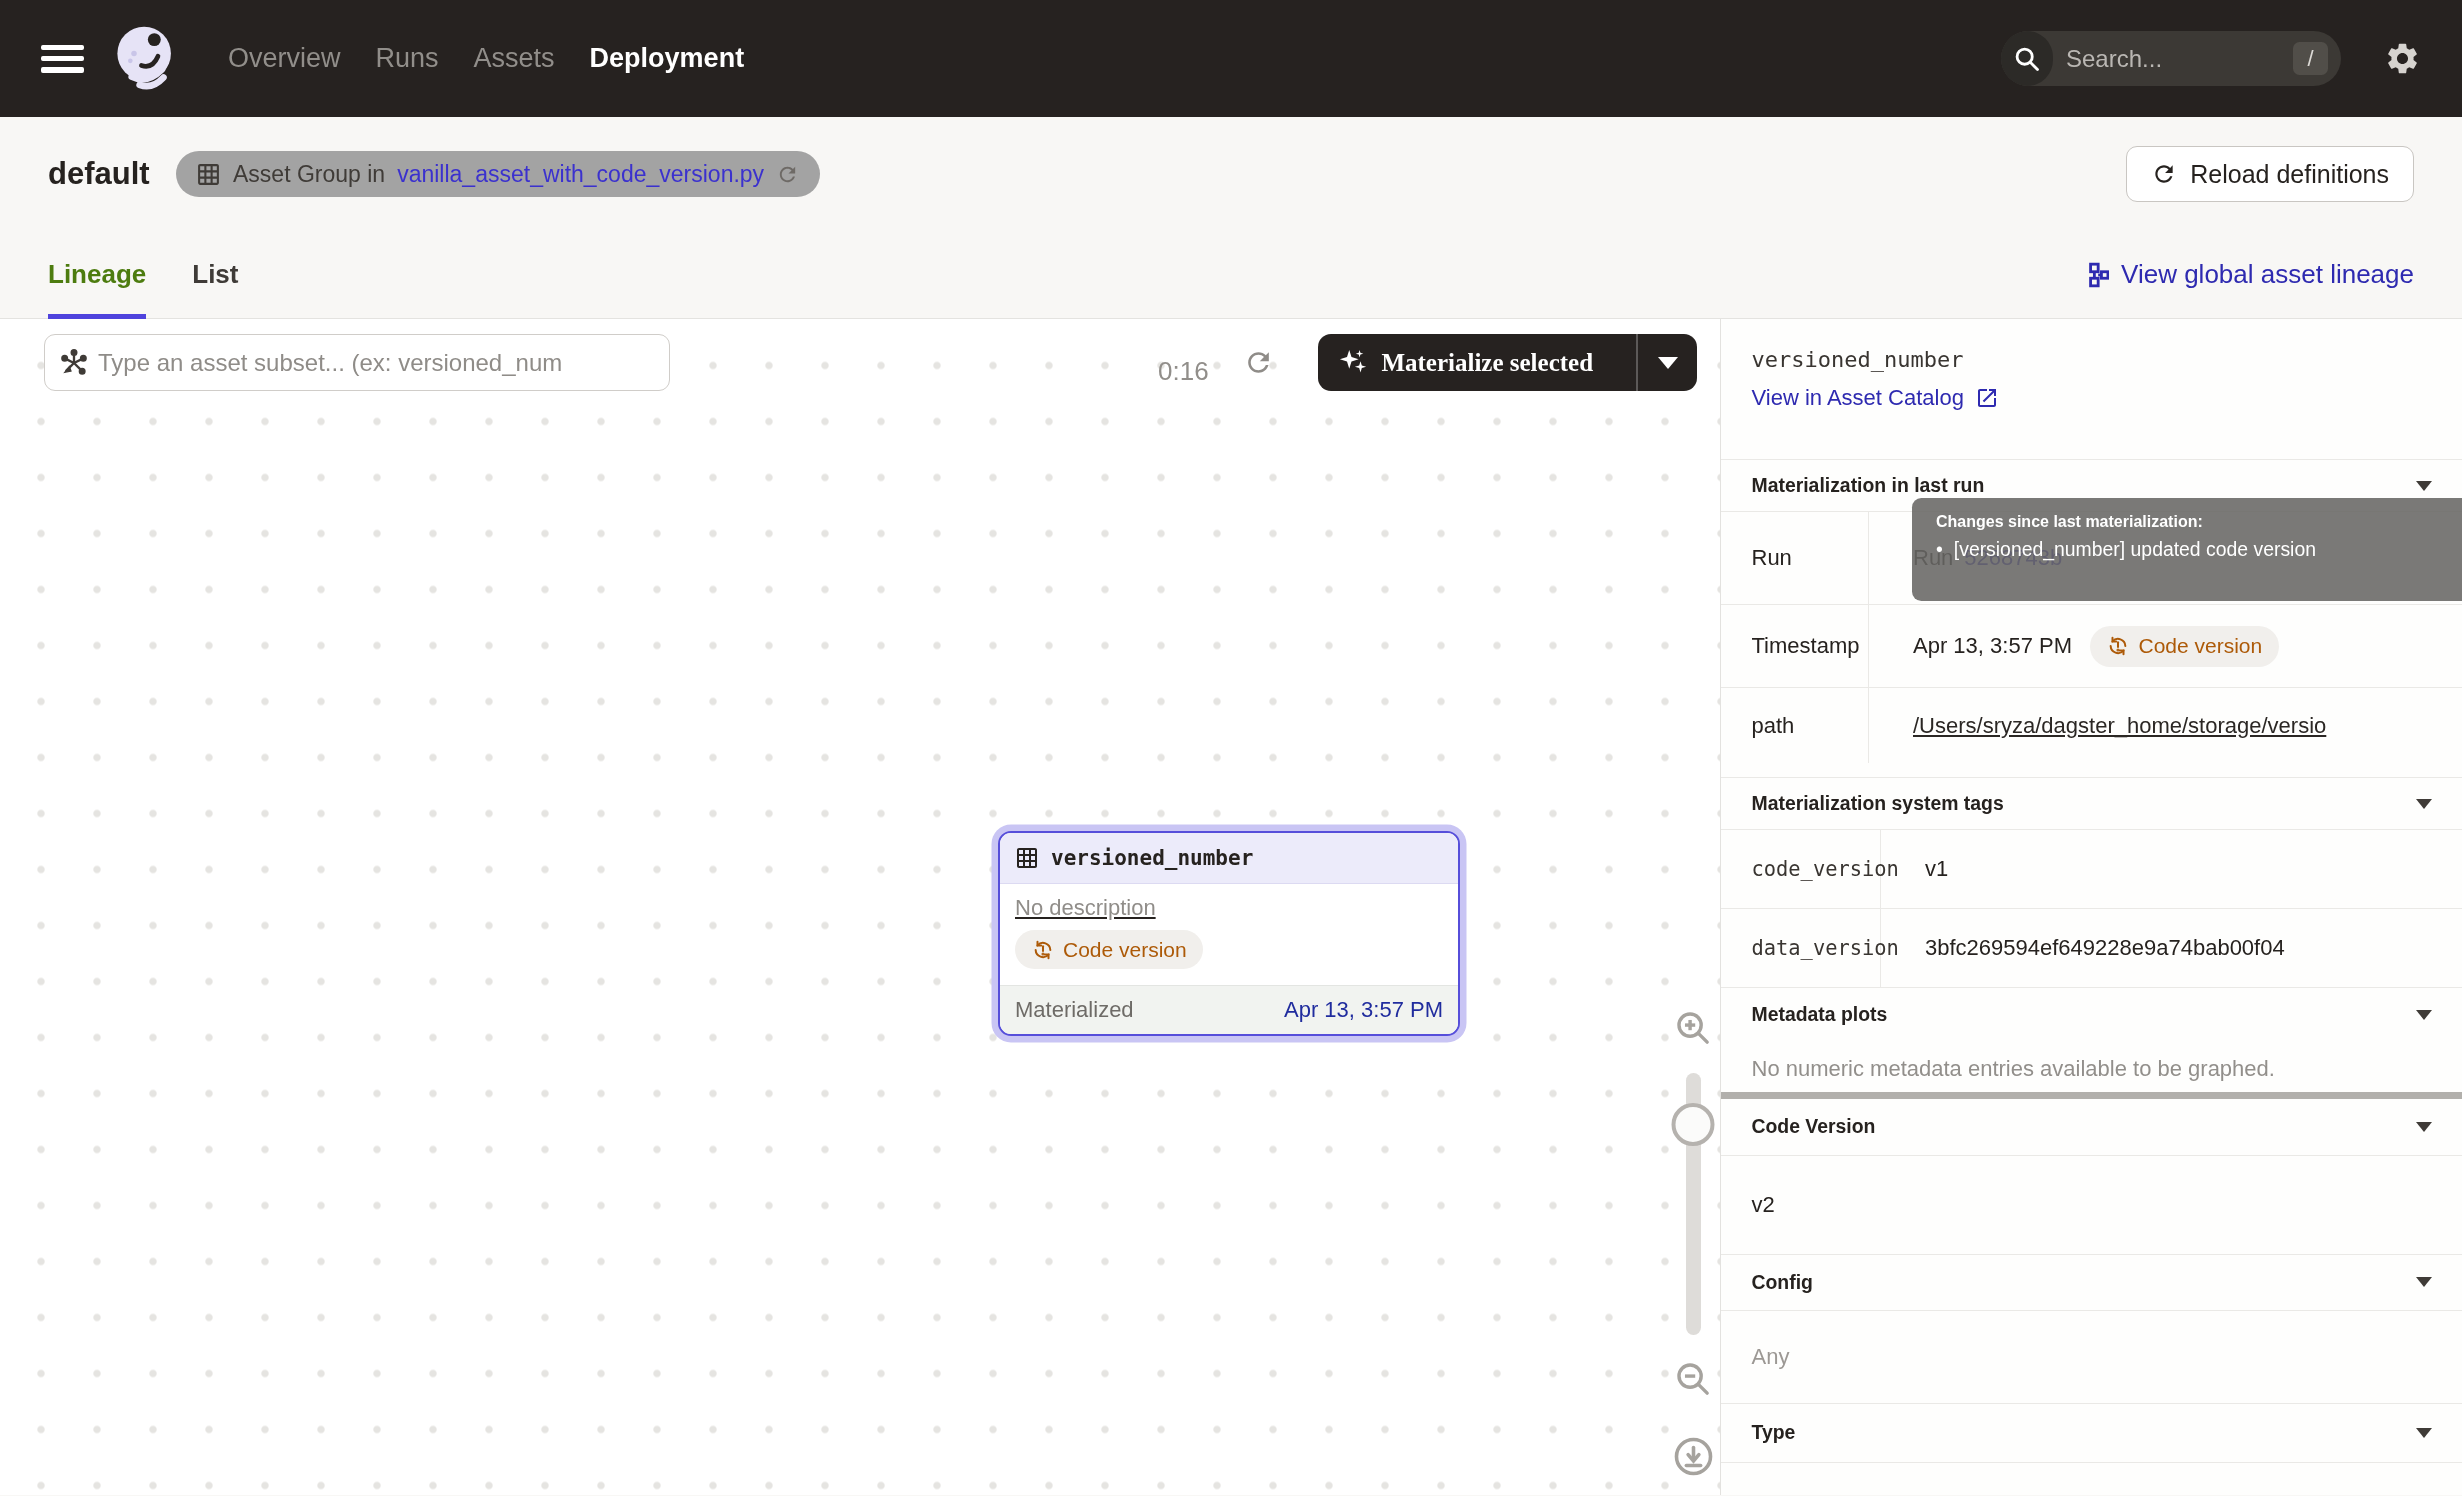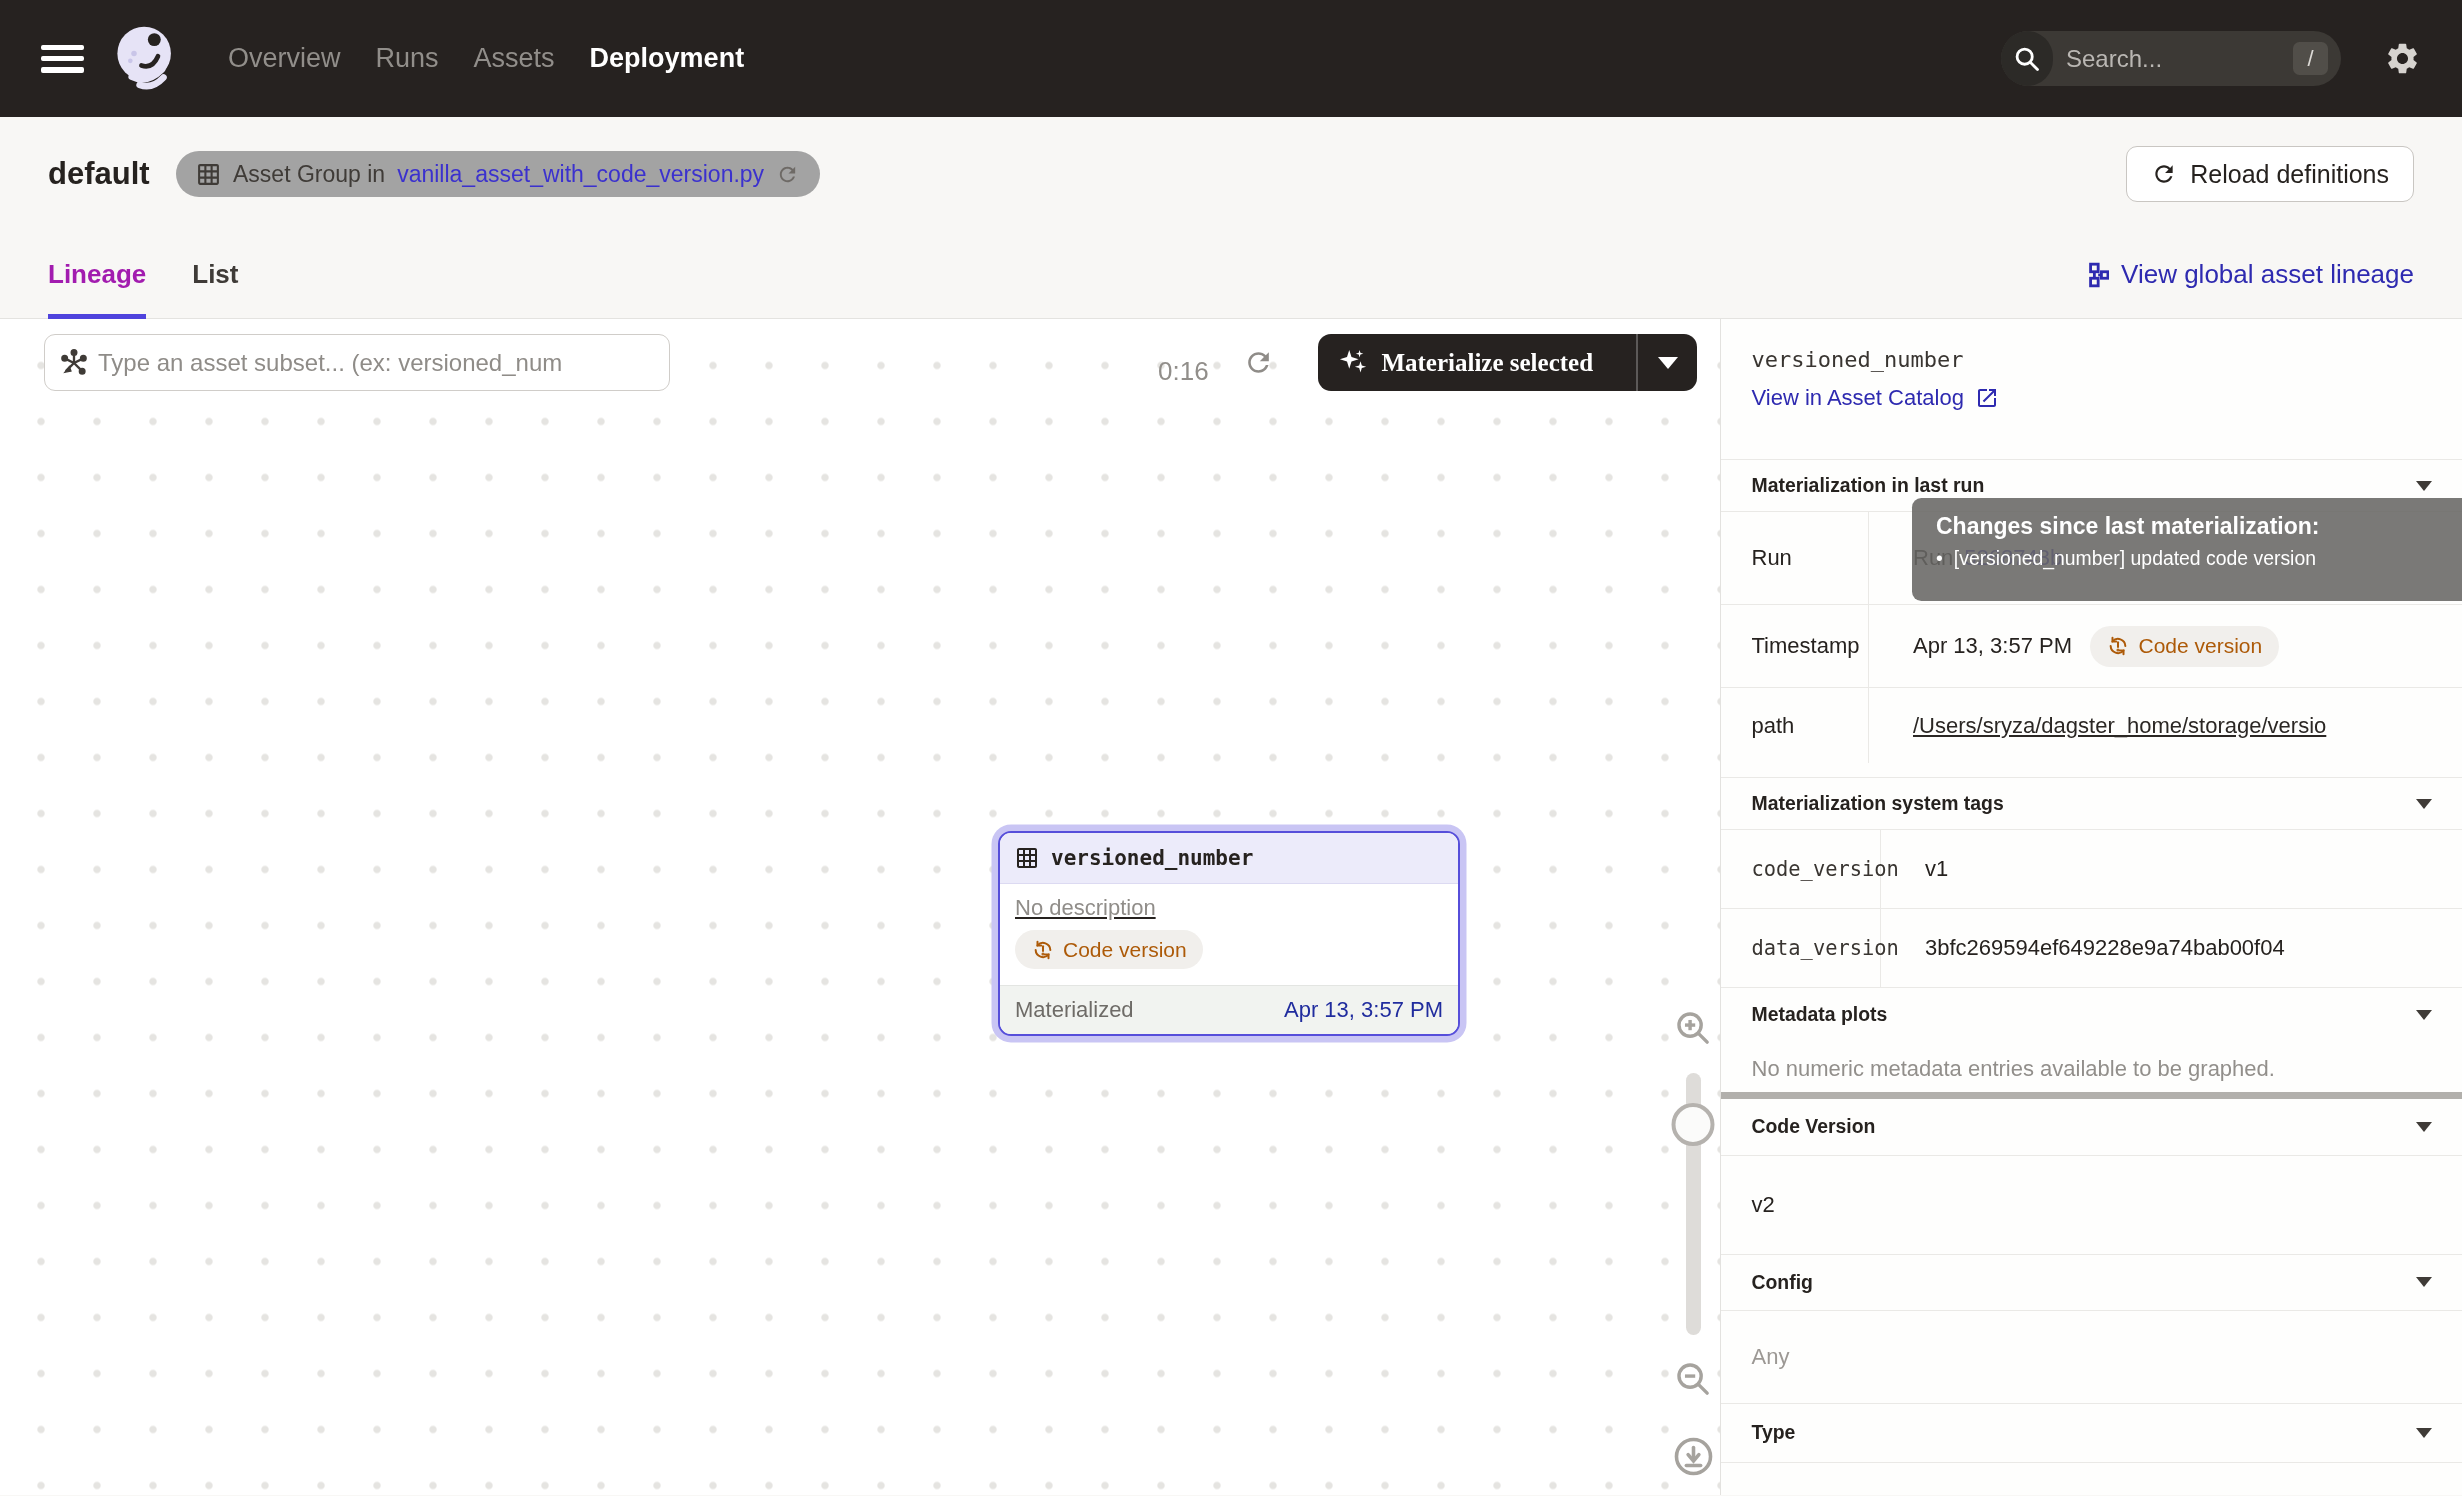--- a/index.html
+++ b/index.html
@@ -30,21 +30,21 @@
   .crumb-pill { margin-left:26px; height:46px; background:#a3a3a3; border-radius:24px; display:flex; align-items:center; gap:12px; padding:0 20.4px; }
   .crumb-pill .crumb-text { font-size:23px; color:#3F3B37; }
   .crumb-pill a { font-size:23px; color:#3B31CE; text-decoration:none; cursor:pointer; }
   .reload-defs { margin-left:auto; height:56px; background:#FFFFFF; border:1.9px solid #C9C6C2; border-radius:11px;
      display:flex; align-items:center; gap:13px; padding:0 24px; font-size:25px; color:#26221F; cursor:pointer; }
 
   
   .tab-row { height:88px; display:flex; align-items:center; padding:0 48px; border-bottom:1.9px solid #E4E3E0; background:#F8F7F5; }
   .tabs { display:flex; gap:46px; height:100%; align-items:center; }
   .tab { font-size:26px; font-weight:600; color:#3F3B37; height:100%; display:flex; align-items:center; position:relative; cursor:pointer; }
-  .tab.active { color:#a21caf; }
+  .tab.active { color:#4d7c0f; }
   .tab.active::after { content:""; position:absolute; left:0; right:0; bottom:-1.9px; height:5.6px; background:#4F43DD; }
   .global-link { margin-left:auto; display:flex; align-items:center; gap:12px; font-size:26px; color:#2E2AB0; cursor:pointer; }
 
   
   .main { display:flex; height:1176px; }
   .canvas { position:relative; flex:1; background-color:#FFFFFF; overflow:hidden;
      background-image:radial-gradient(circle, #E5E4E1 3.2px, transparent 4.2px);
      background-size:56px 56px; background-position:13px 18.5px; }
 
   .subset-input { position:absolute; left:44px; top:15px; width:626px; height:57px; background:#FFFFFF;
@@ -103,21 +103,21 @@
   .sb-empty { height:51px; padding:5.6px 30.5px 0 30.5px; font-size:22px; color:#928F8B; display:flex; align-items:center; }
   .thickbar { height:6.5px; background:#B2B0AC; }
   .sb-value-block { border-top:0.9px solid #EAE9E6; padding:0 30.5px; display:flex; align-items:center; }
   .vb-code { height:99px; font-size:22px; color:#26221F; }
   .vb-config { height:93px; font-size:22px; color:#9C9894; }
   .bb { border-bottom:0.9px solid #EAE9E6; }
 
   
   .tooltip { position:absolute; left:191px; top:179px; right:-13px; height:103px; background:rgba(104,103,100,0.88);
      border-radius:9.3px; padding:15px 24px; color:#FFFFFF; z-index:5; }
-  .tooltip .tt1 { font-size:23px; font-weight:700; }
+  .tooltip .tt1 { font-size:16px; font-weight:700; }
   .tooltip .tt2 { font-size:19.4px; margin-top:7.4px; display:flex; gap:11px; }
 
   svg { display:block; }
 </style>
 </head>
 <body>
 
 <header class="topnav">
   <div class="hamburger">
       <span></span>

